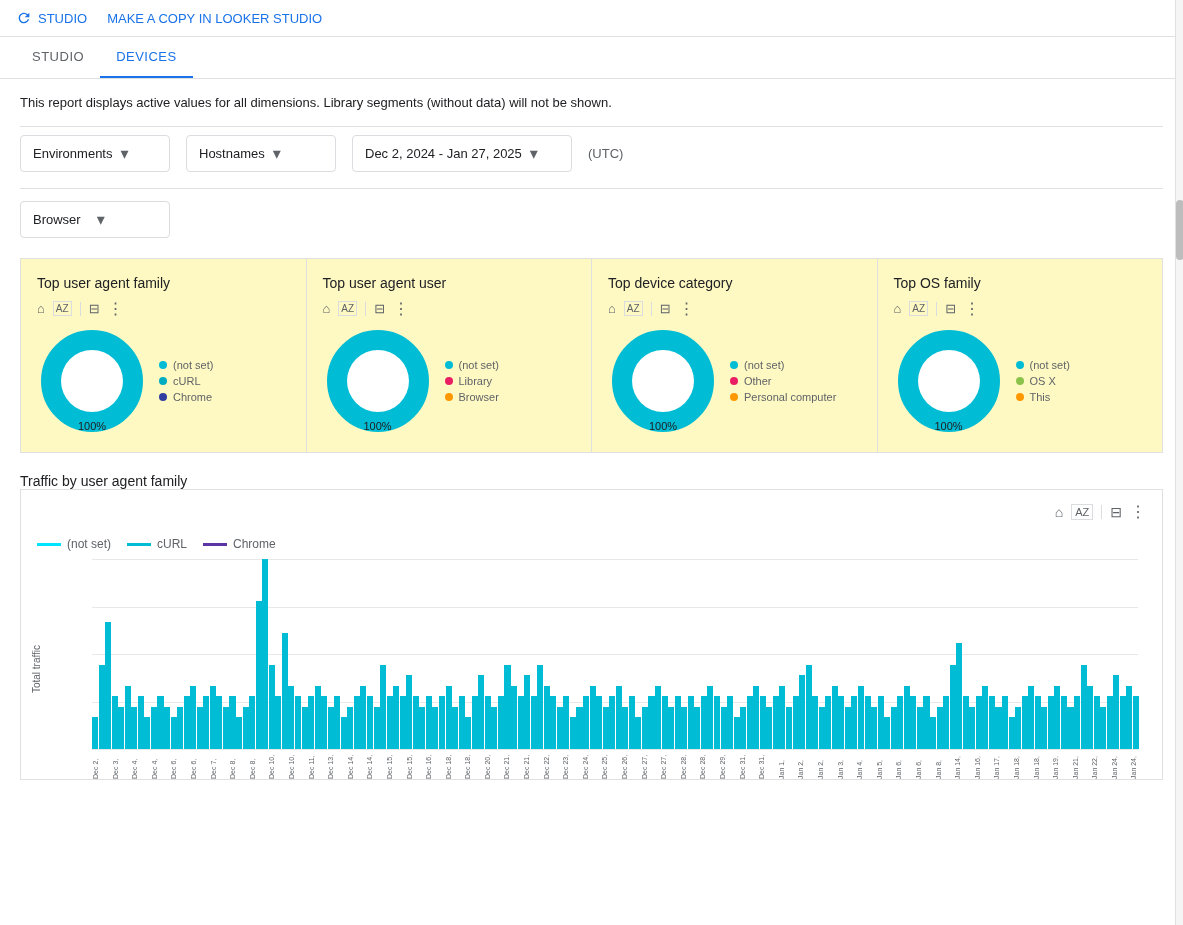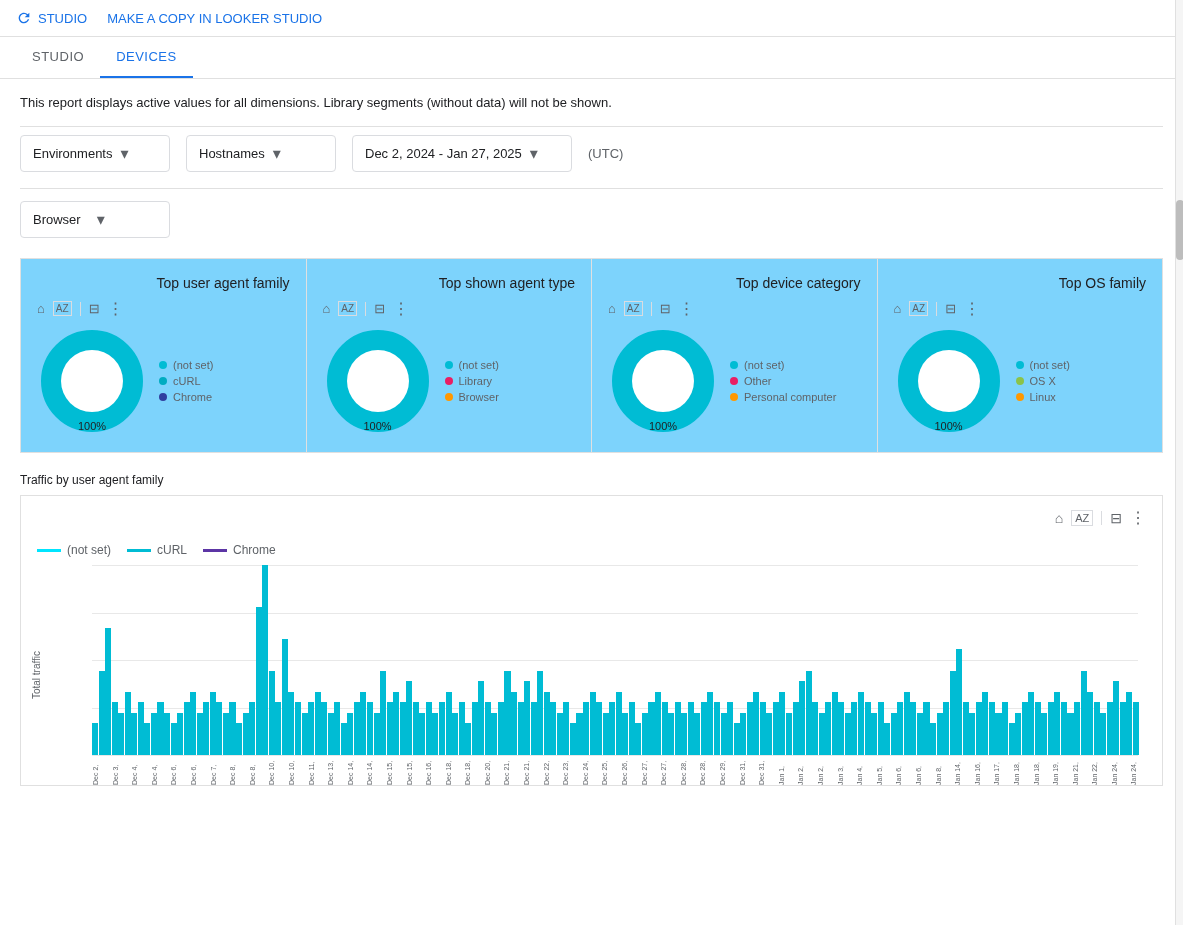--- a/index.html
+++ b/index.html
@@ -24,32 +24,32 @@
     .filter-select { display: flex; align-items: center; border: 1px solid #dadce0; border-radius: 4px; padding: 8px 12px; gap: 8px; cursor: pointer; font-size: 13px; color: #202124; min-width: 150px; }
     .date-filter { border: 1px solid #dadce0; border-radius: 4px; padding: 8px 12px; display: flex; align-items: center; gap: 8px; cursor: pointer; font-size: 13px; color: #202124; min-width: 220px; }
     .utc-label { font-size: 13px; color: #5f6368; }
     .divider { height: 1px; background: #e0e0e0; margin: 0 20px; }
 
     
     .proxies-row { padding: 12px 20px 8px; }
 
     
     .charts-grid { display: grid; grid-template-columns: repeat(4, 1fr); gap: 1px; background: #e0e0e0; margin: 12px 20px; border: 1px solid #e0e0e0; }
-    .chart-card { background: #7dd3fc; padding: 16px; text-align: right; }
+    .chart-card { background: #fef9c3; padding: 16px; }
     .chart-title { font-size: 14px; color: #202124; margin-bottom: 8px; }
     .chart-controls { display: flex; align-items: center; gap: 8px; margin-bottom: 8px; color: #5f6368; font-size: 11px; }
     .chart-controls .sep { width: 1px; height: 14px; background: #dadce0; }
     .donut-container { display: flex; align-items: center; gap: 12px; }
     .legend { display: flex; flex-direction: column; gap: 4px; }
     .legend-item { display: flex; align-items: center; gap: 6px; font-size: 11px; color: #5f6368; }
     .legend-dot { width: 8px; height: 8px; border-radius: 50%; flex-shrink: 0; }
 
     
     .traffic-section { padding: 8px 20px 16px; }
-    .traffic-title { font-size: 12px; color: #202124; margin-bottom: 8px; }
+    .traffic-title { font-size: 14px; color: #202124; }
     .traffic-chart-wrap { border: 1px solid #e0e0e0; padding: 12px 16px 0; }
     .traffic-toolbar { display: flex; justify-content: flex-end; align-items: center; gap: 8px; margin-bottom: 8px; color: #5f6368; }
     .traffic-legend { display: flex; align-items: center; gap: 16px; padding: 8px 0; font-size: 12px; }
     .traffic-legend-item { display: flex; align-items: center; gap: 6px; }
 
     .scrollbar { width: 8px; background: #f5f5f5; border-left: 1px solid #e0e0e0; position: fixed; right: 0; top: 0; bottom: 0; }
     .scrollbar-thumb { width: 8px; height: 60px; background: #bdbdbd; border-radius: 4px; margin-top: 200px; }
   </style>
 </head>
 <body>
@@ -127,21 +127,21 @@
             <span>cURL</span>
           </div>
           <div class="legend-item">
             <span class="legend-dot" style="background:#303f9f;"></span>
             <span>Chrome</span>
           </div>
         </div>
       </div>
     </div>
     <div class="chart-card">
-      <div class="chart-title">Top shown agent type</div>
+      <div class="chart-title">Top user agent user</div>
       <div class="chart-controls">
     <span style="font-size:13px; color:#5f6368; cursor:pointer;">⌂</span>
     <span style="font-size:10px; border:1px solid #dadce0; padding:1px 2px; cursor:pointer;">AZ</span>
     <span class="sep"></span>
     <span style="font-size:13px; cursor:pointer;">⊟</span>
     <span style="font-size:16px; cursor:pointer;">⋮</span>
   </div>
       <div class="donut-container">
         <div style="position: relative; width: 110px; height: 110px; flex-shrink: 0;"><svg width="110" height="110" viewBox="0 0 110 110">
             <circle cx="55" cy="55" r="40" fill="none" stroke="#00bcd4" stroke-width="22" stroke-dasharray="251.32741228718345" transform="rotate(-90 55 55)"></circle>
@@ -211,21 +211,21 @@
           <div class="legend-item">
             <span class="legend-dot" style="background:#00bcd4;"></span>
             <span>(not set)</span>
           </div>
           <div class="legend-item">
             <span class="legend-dot" style="background:#8bc34a;"></span>
             <span>OS X</span>
           </div>
           <div class="legend-item">
             <span class="legend-dot" style="background:#ff9800;"></span>
-            <span>Linux</span>
+            <span>This</span>
           </div>
         </div>
       </div>
     </div>
   </div>
 
 <div class="traffic-section">
   <div class="traffic-title">Traffic by user agent family</div>
   <div class="traffic-chart-wrap">
     <div class="traffic-toolbar">

